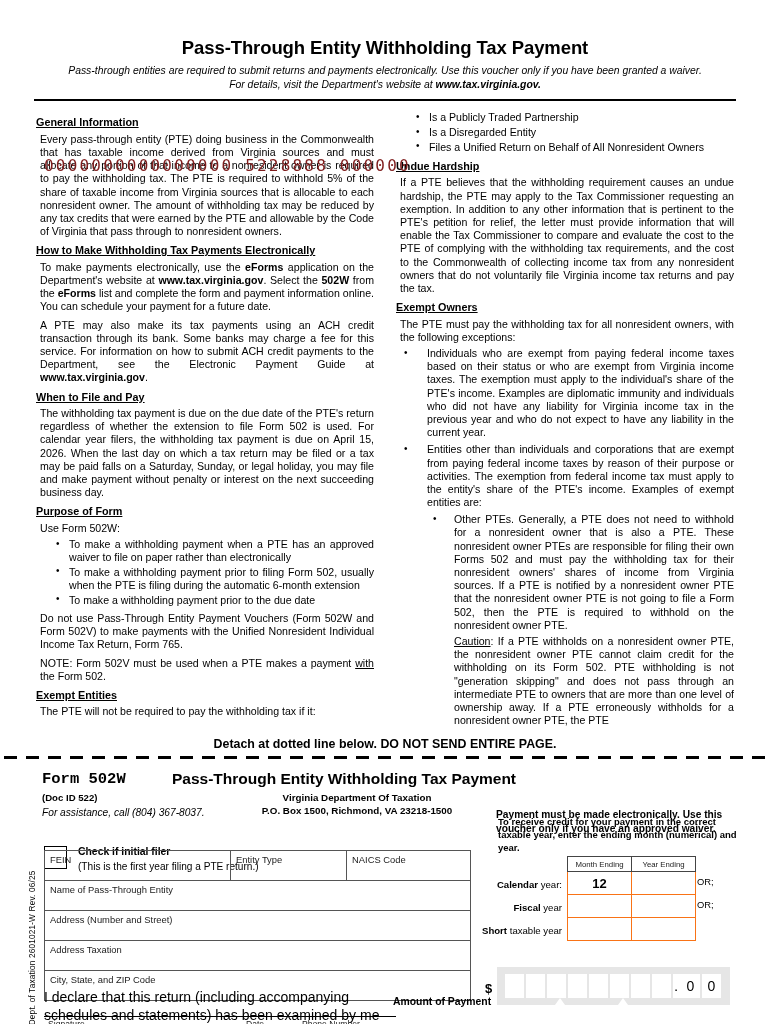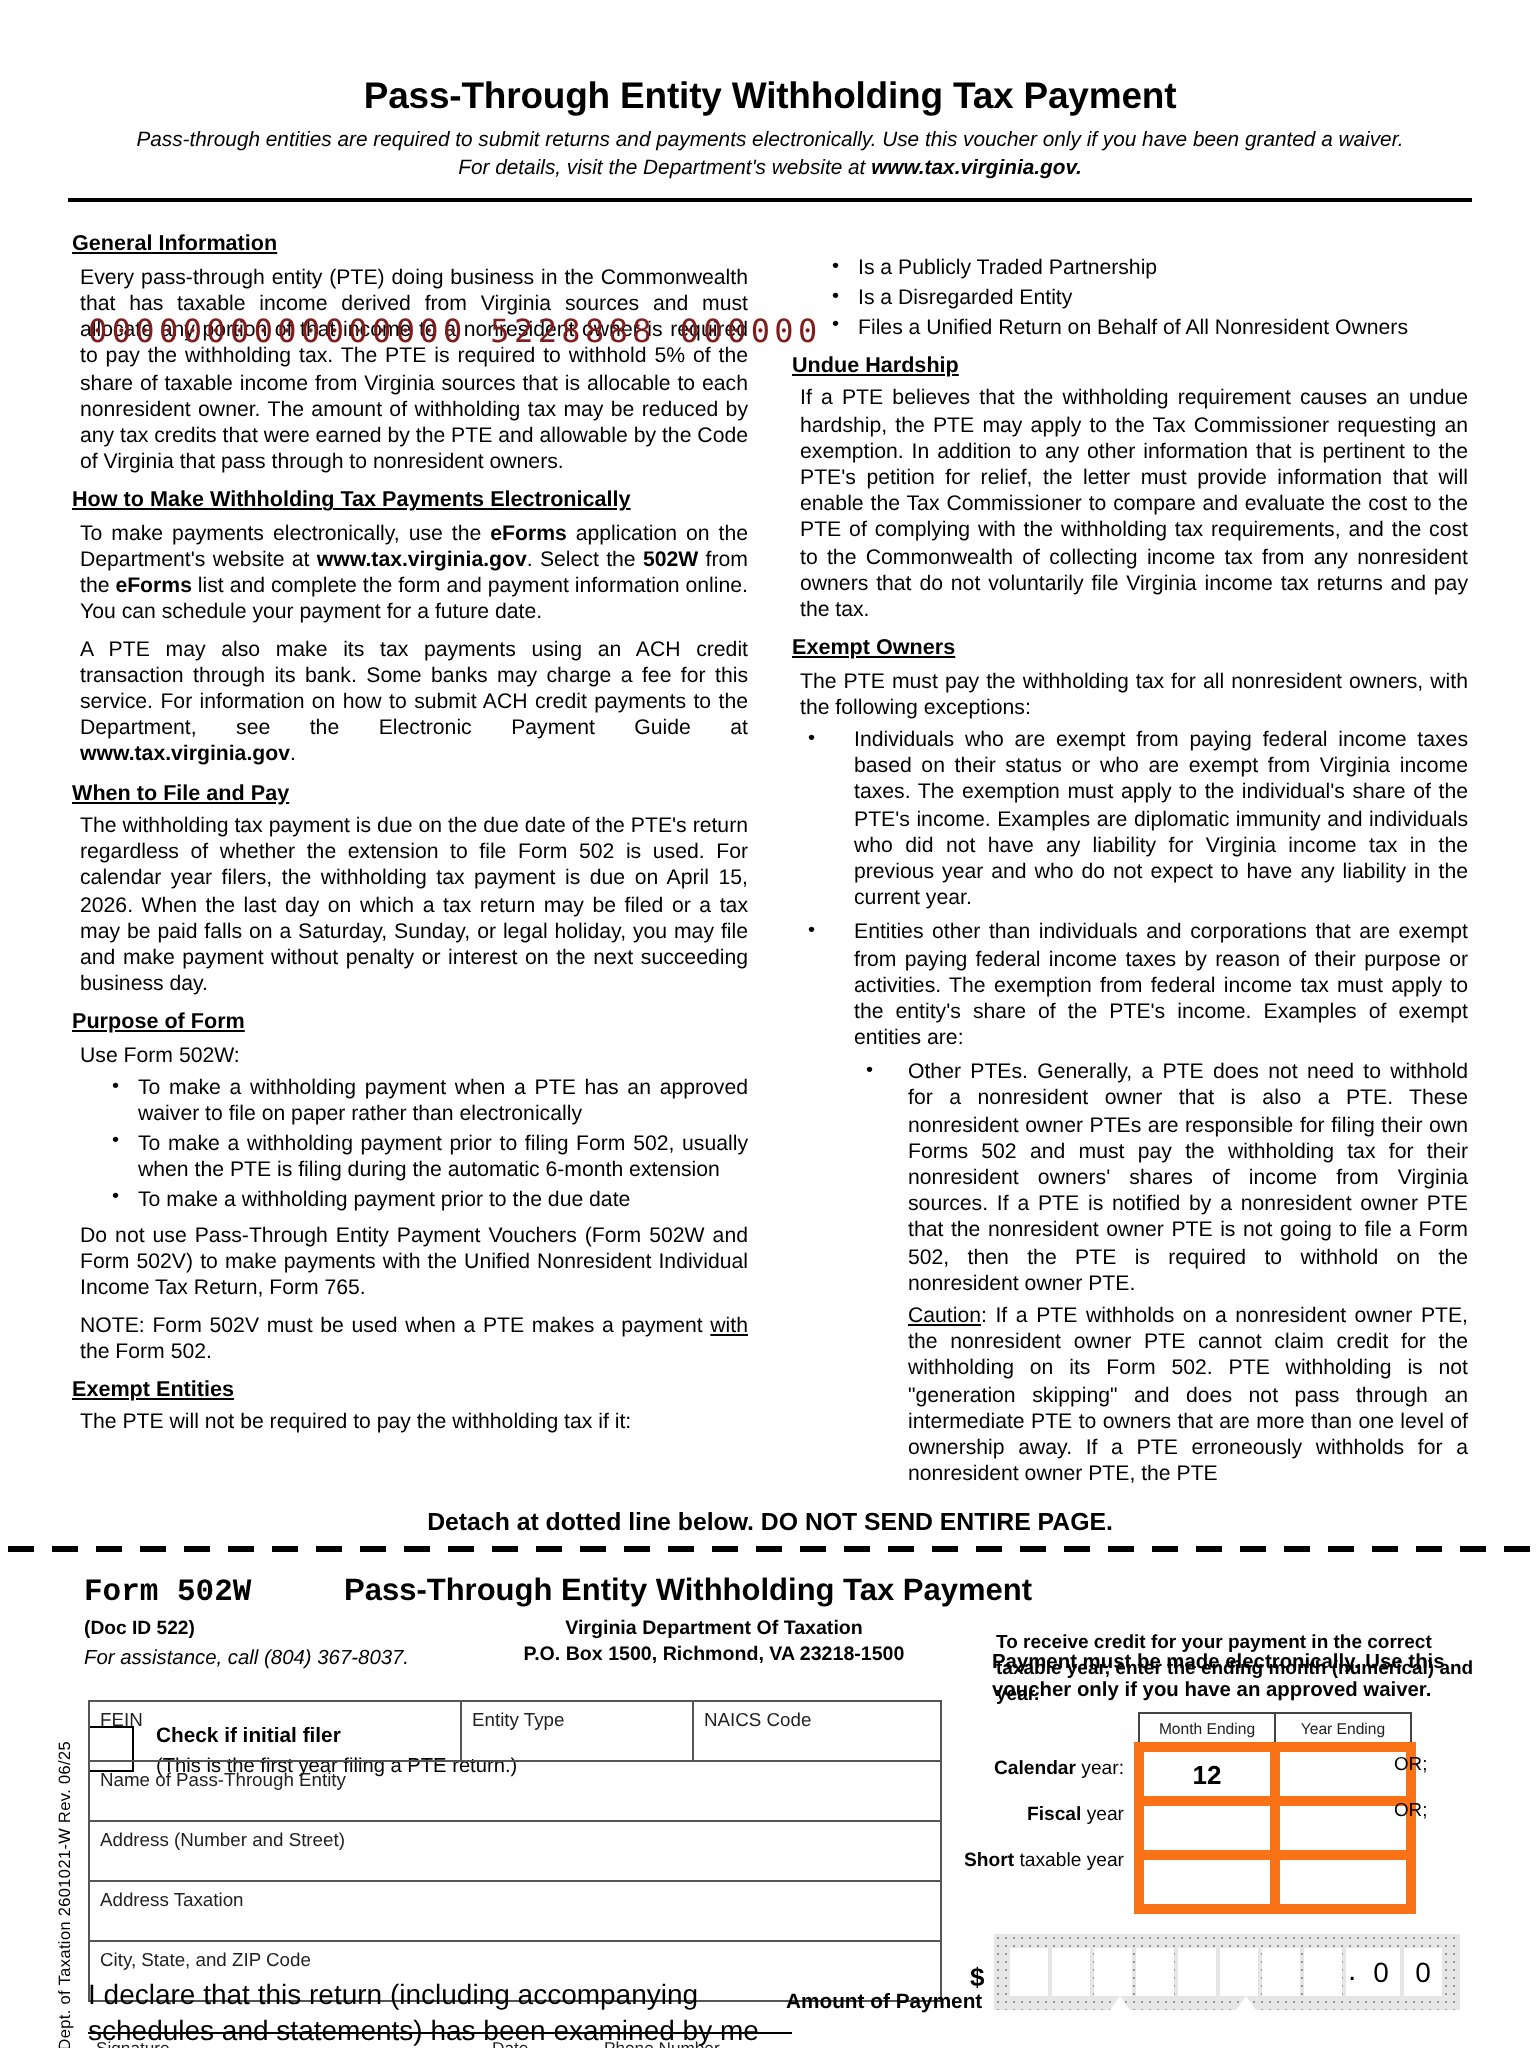--- a/index.html
+++ b/index.html
@@ -323,21 +323,21 @@
   .ytable th {
     font-size: 7.8px;
     font-weight: normal;
     border: 1px solid #444;
     width: 63px;
     height: 14px;
     padding: 0;
     color: #222;
   }
   .ytable td {
-    border: 5px solid #f97316;
+    border: 1px solid #f97316;
     width: 63px;
     height: 22px;
     padding: 0;
     text-align: center;
     font-size: 13px;
     font-weight: bold;
   }
   .yrowlab {
     position: absolute;
     right: 0;
@@ -452,21 +452,21 @@
         <li>To make a withholding payment prior to the due date</li>
       </ul>
       <p class="body">Do not use Pass-Through Entity Payment Vouchers (Form 502W and Form 502V) to make payments with the Unified Nonresident Individual Income Tax Return, Form 765.</p>
       <p class="body"><span>NOTE: Form 502V must be used when a PTE makes a payment </span><u>with</u><span> the Form 502.</span></p>
 
       <h2 class="sect">Exempt Entities</h2>
       <p class="body">The PTE will not be required to pay the withholding tax if it:</p>
     </div>
 
     <div class="col">
-      <ul class="bul plain" style="margin-top:18px;">
+      <ul class="bul plain" style="margin-top:1px;">
         <li>Is a Publicly Traded Partnership</li>
         <li>Is a Disregarded Entity</li>
         <li>Files a Unified Return on Behalf of All Nonresident Owners</li>
       </ul>
 
       <h2 class="sect">Undue Hardship</h2>
       <p class="body">If a PTE believes that the withholding requirement causes an undue hardship, the PTE may apply to the Tax Commissioner requesting an exemption. In addition to any other information that is pertinent to the PTE's petition for relief, the letter must provide information that will enable the Tax Commissioner to compare and evaluate the cost to the PTE of complying with the withholding tax requirements, and the cost to the Commonwealth of collecting income tax from any nonresident owners that do not voluntarily file Virginia income tax returns and pay the tax.</p>
 
       <h2 class="sect">Exempt Owners</h2>
       <p class="body tight">The PTE must pay the withholding tax for all nonresident owners, with the following exceptions:</p>

